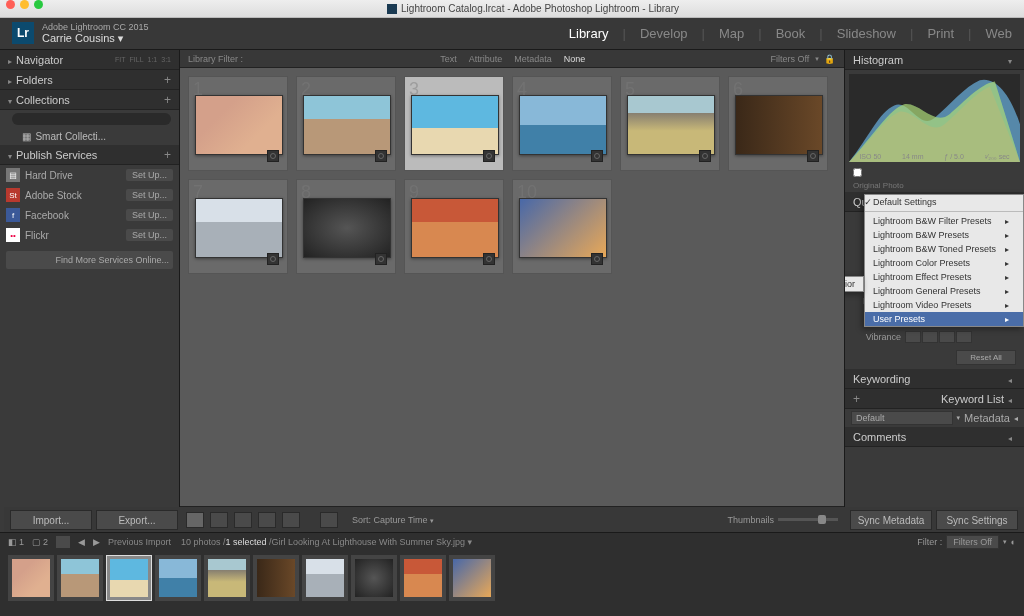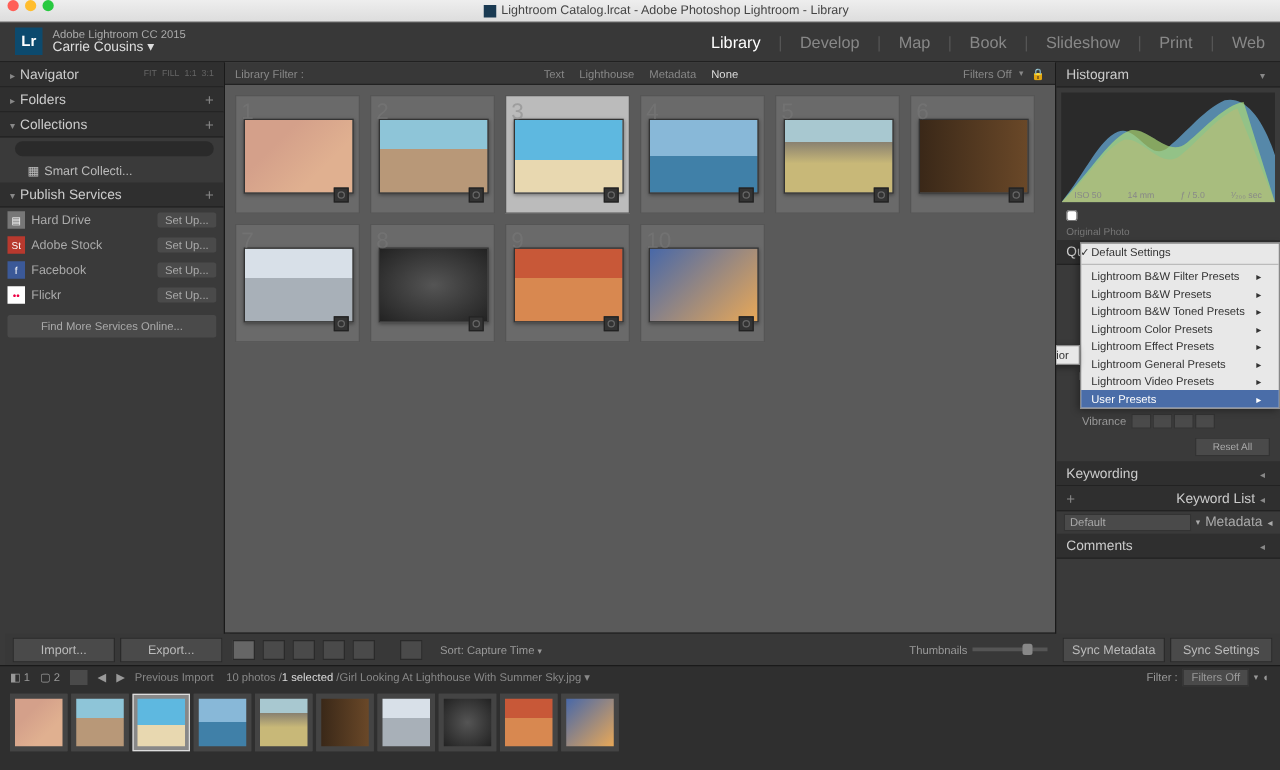--- a/index.html
+++ b/index.html
@@ -37,21 +37,21 @@
 .sec .add { margin-left:auto; color:#888; font-size:12px; }
 .sec.right-align { justify-content:space-between; }
 .sec.right-align .tri { order:2; margin-left:4px; }
 .sec.right-align .tri::before{content:"◂"}
 .sec.open.right-align .tri::before{content:"▾"}
 
 .subitem { padding:3px 8px 3px 22px; font-size:10px; color:#bbb; display:flex; align-items:center; gap:4px; }
 .pubitem { padding:3px 6px; display:flex; align-items:center; gap:5px; font-size:10px; }
 .pubitem .ic { width:14px; height:14px; display:flex; align-items:center; justify-content:center; font-size:8px; color:#fff; }
 .pubitem .setup { margin-left:auto; background:#4a4a4a; padding:1px 6px; border-radius:2px; font-size:9px; color:#aaa; cursor:pointer; }
-.findmore { margin:6px; background:#4a4a4a; text-align:center; padding:4px; font-size:9px; border-radius:2px; cursor:pointer; }
+.findmore { margin:6px; background:#4a4a4a; text-align:right; padding:4px; font-size:9px; border-radius:2px; cursor:pointer; }
 
 .nav-sub { display:flex; gap:4px; margin-left:auto; font-size:7px; color:#666; }
 
 
 .filterbar { height:18px; background:#383838; display:flex; align-items:center; padding:0 8px; font-size:9px; color:#888; gap:12px; border-bottom:1px solid #222; }
 .filterbar .r { margin-left:auto; display:flex; gap:6px; align-items:center; }
 .filterbar .opt.active { color:#ddd; }
 
 .grid { flex:1; padding:8px; display:flex; flex-wrap:wrap; gap:8px; align-content:flex-start; overflow:auto; }
 .cell { width:100px; height:95px; background:#6a6a6a; border:1px solid #555; position:relative; padding:18px 6px 6px; }
@@ -222,21 +222,21 @@
         <span class="setup">Set Up...</span>
       </div>
     <div class="findmore">Find More Services Online...</div>
   </div>
 
   <div class="center">
     <div class="filterbar">
       <span>Library Filter :</span>
       <div style="margin-left:auto"></div>
       <span class="opt">Text</span>
-      <span class="opt">Lighthouse</span>
+      <span class="opt">Attribute</span>
       <span class="opt">Metadata</span>
       <span class="opt active">None</span>
       <div class="r">
         <span>Filters Off</span>
           <span style="font-size:7px">▾</span>
         <span>🔒</span>
       </div>
     </div>
     <div class="grid">
       <div class="cell">

